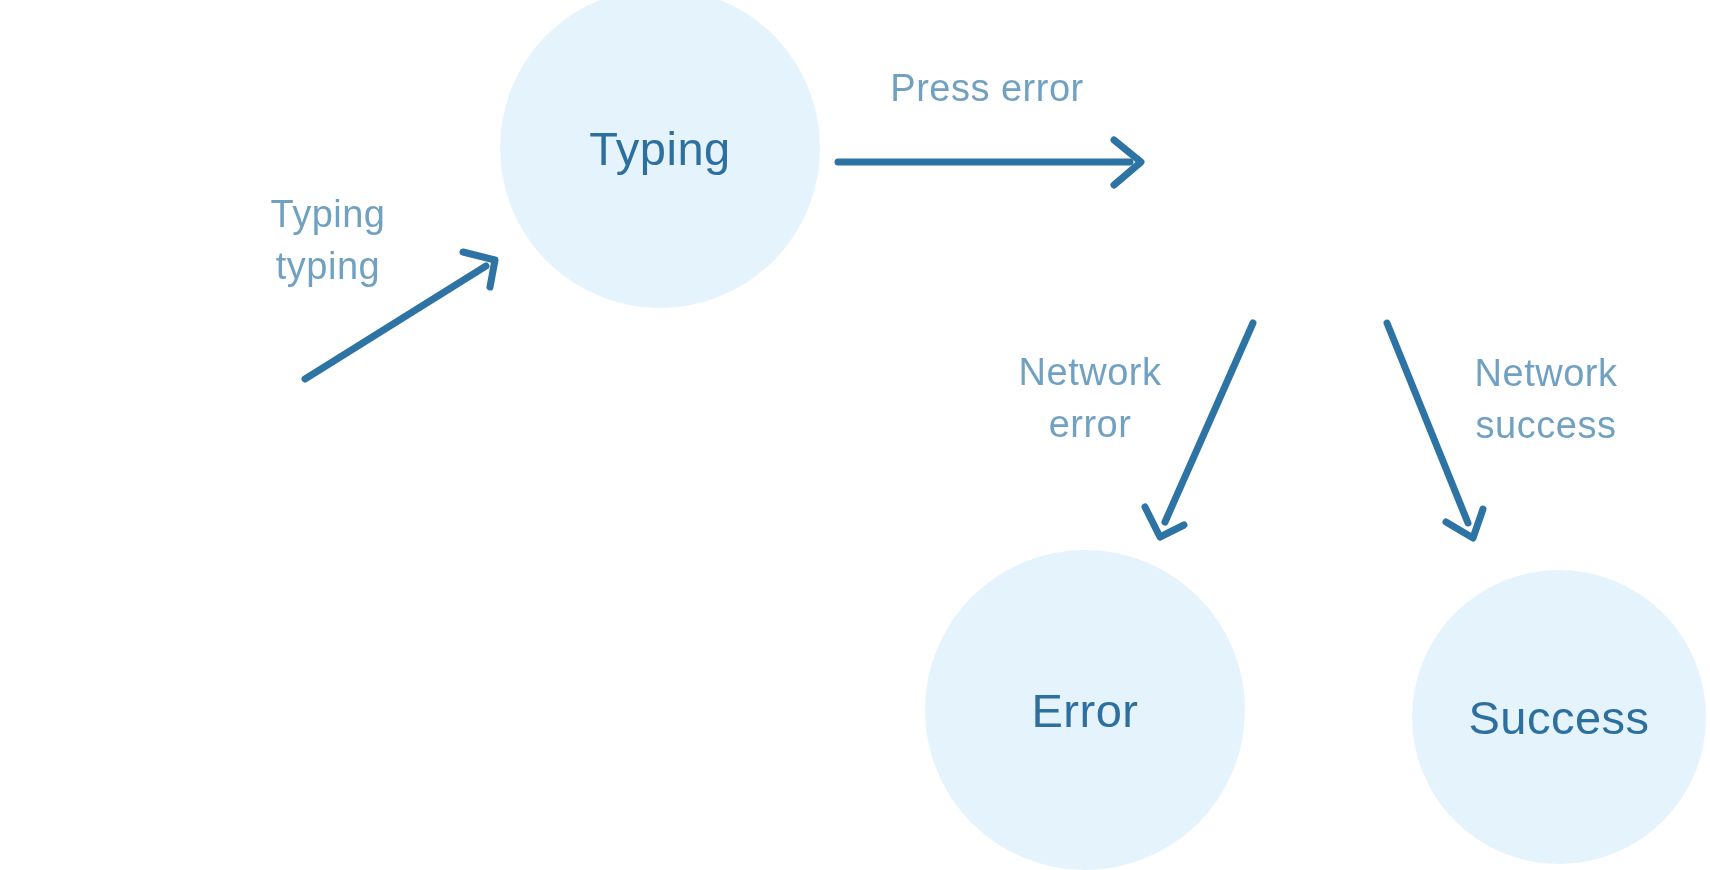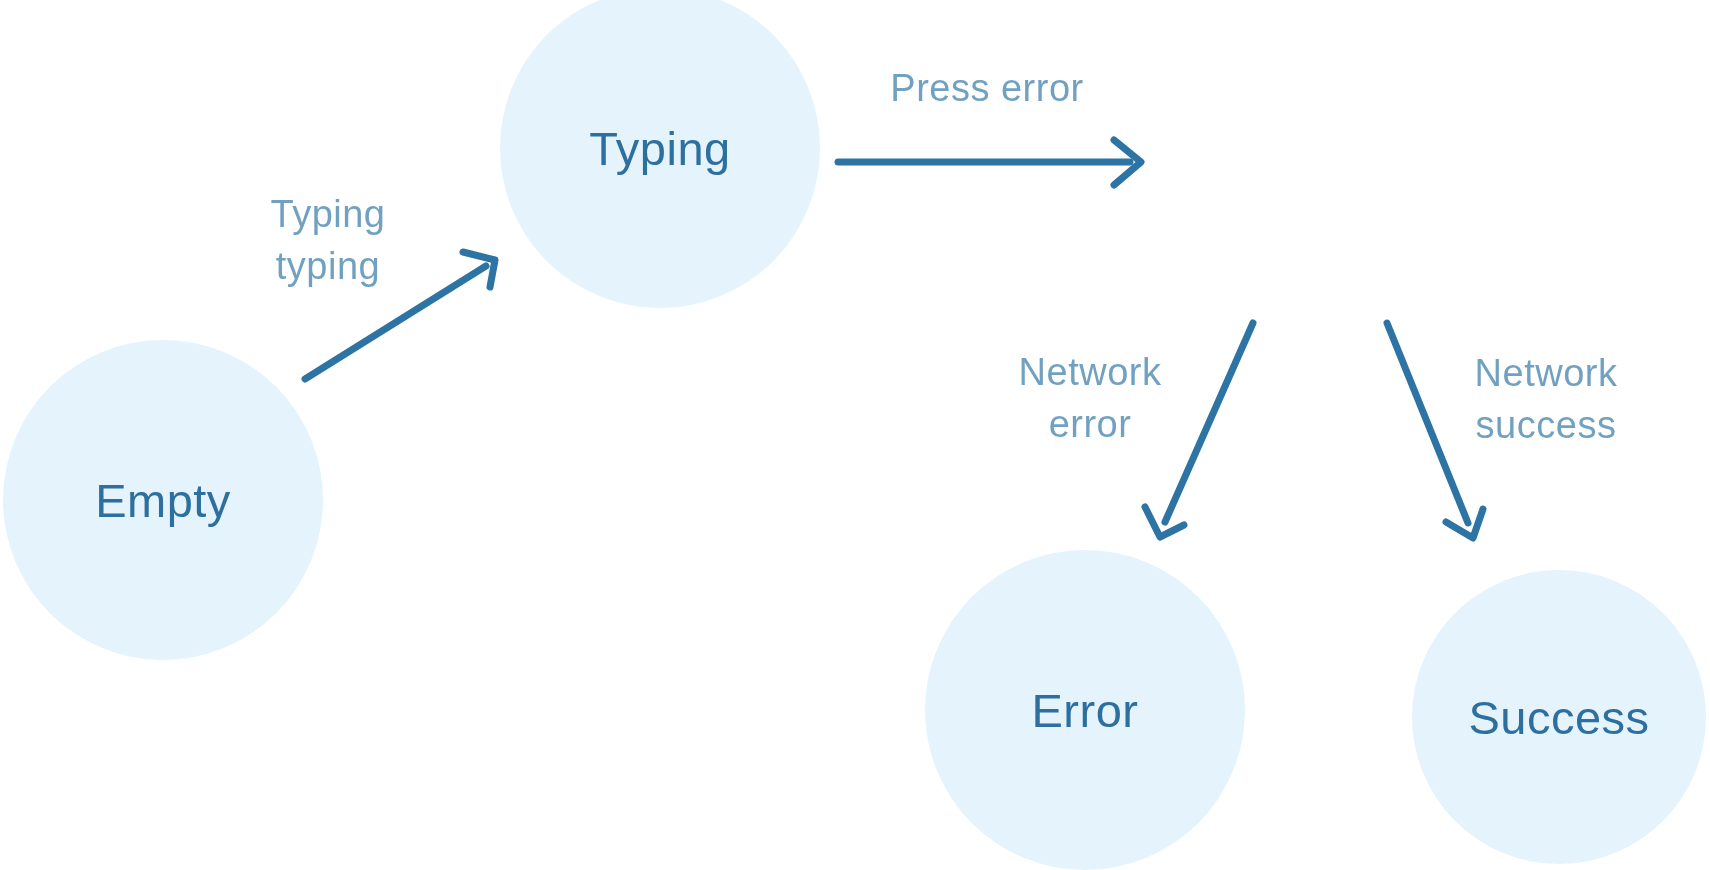--- a/index.html
+++ b/index.html
@@ -77,23 +77,20 @@
     <g>
       <path d="M1253,323 L1165,522"></path>
       <polyline points="1145,507 1160,537 1184,525"></polyline>
     </g>
     <g>
       <path d="M1387,323 L1468,523"></path>
       <polyline points="1446,522 1473,538 1483,509"></polyline>
     </g>
   </svg>
 
-  <div class="node node-empty">
-    <span class="node-label">Empty</span>
-  </div>
 
   <div class="node node-typing">
     <span class="node-label">Typing</span>
   </div>
 
 
   <div class="node node-error">
     <span class="node-label">Error</span>
   </div>
 

